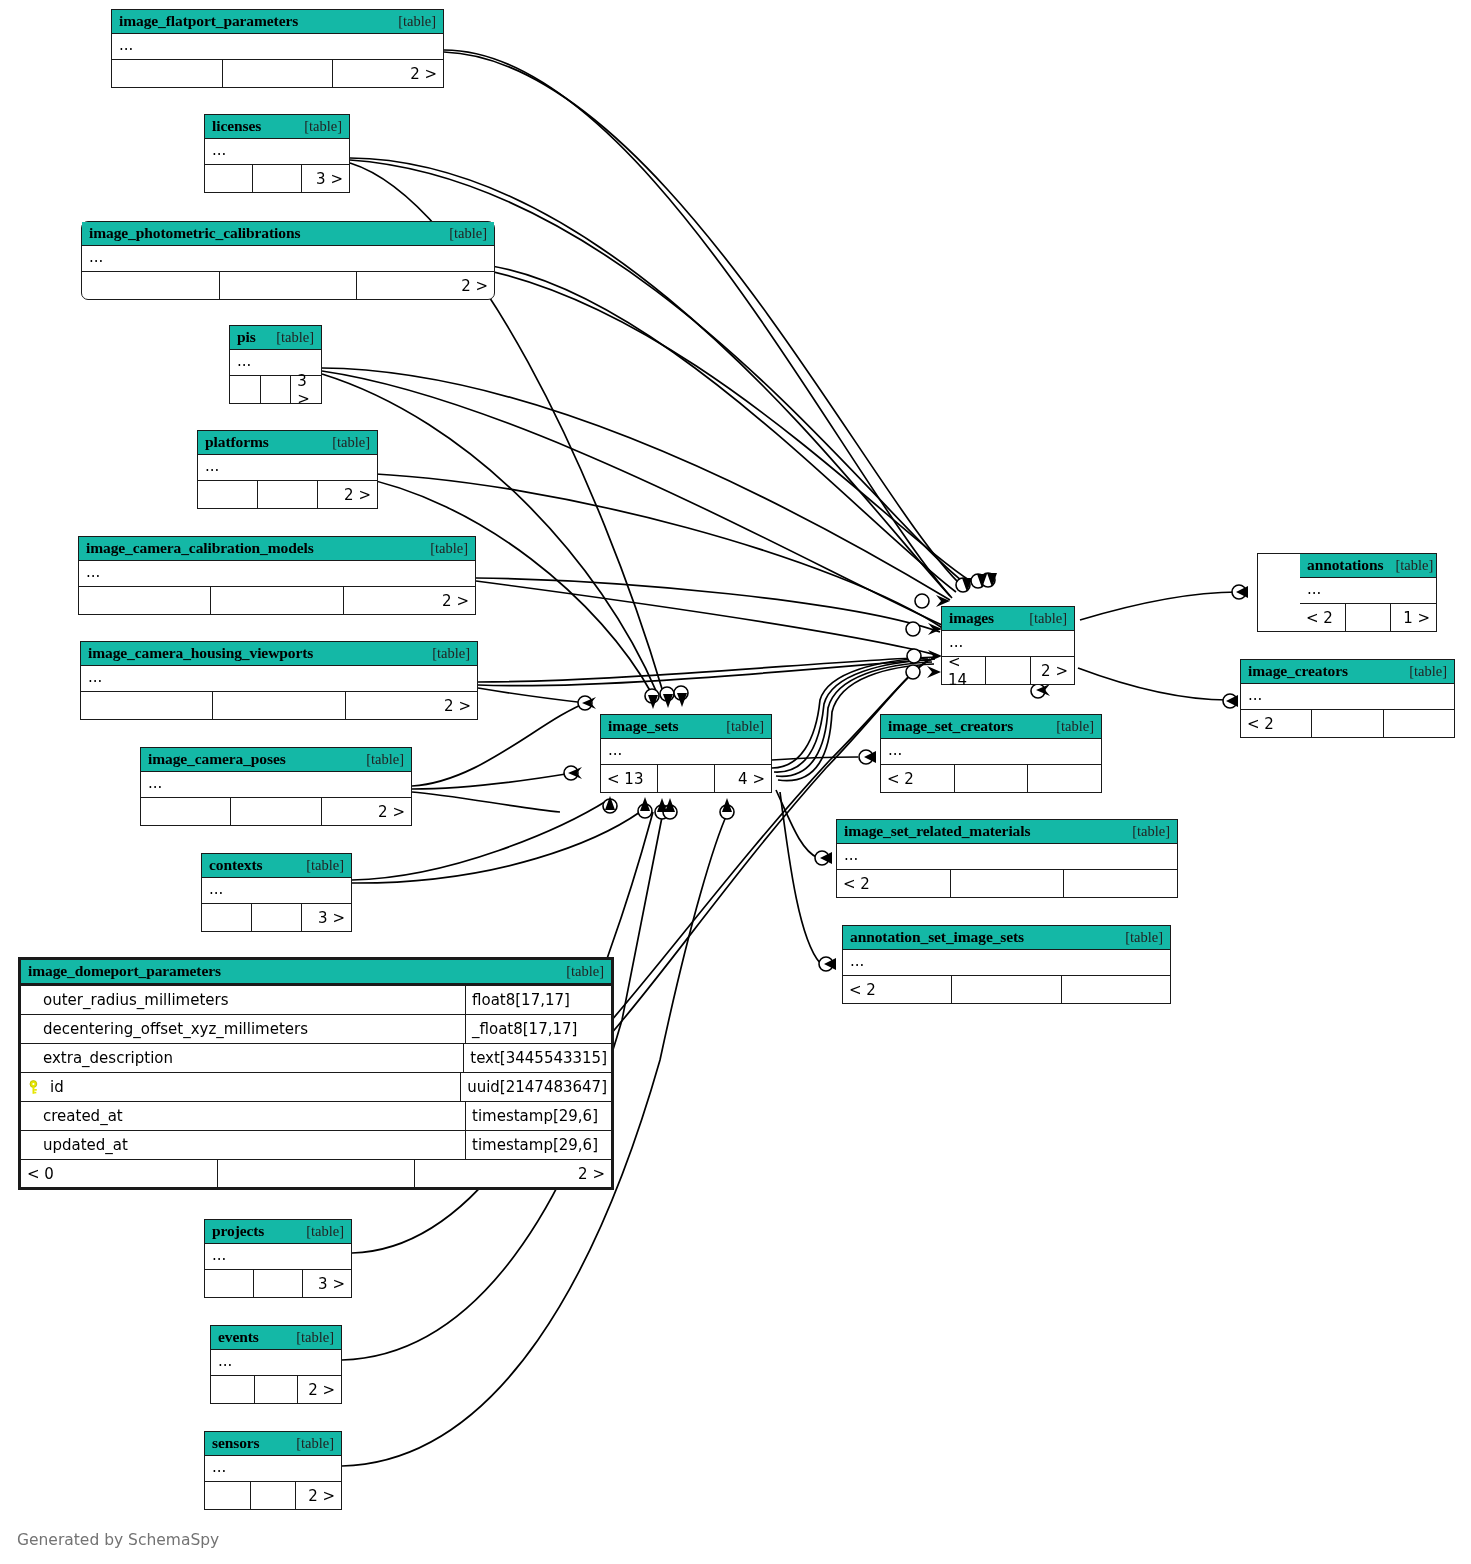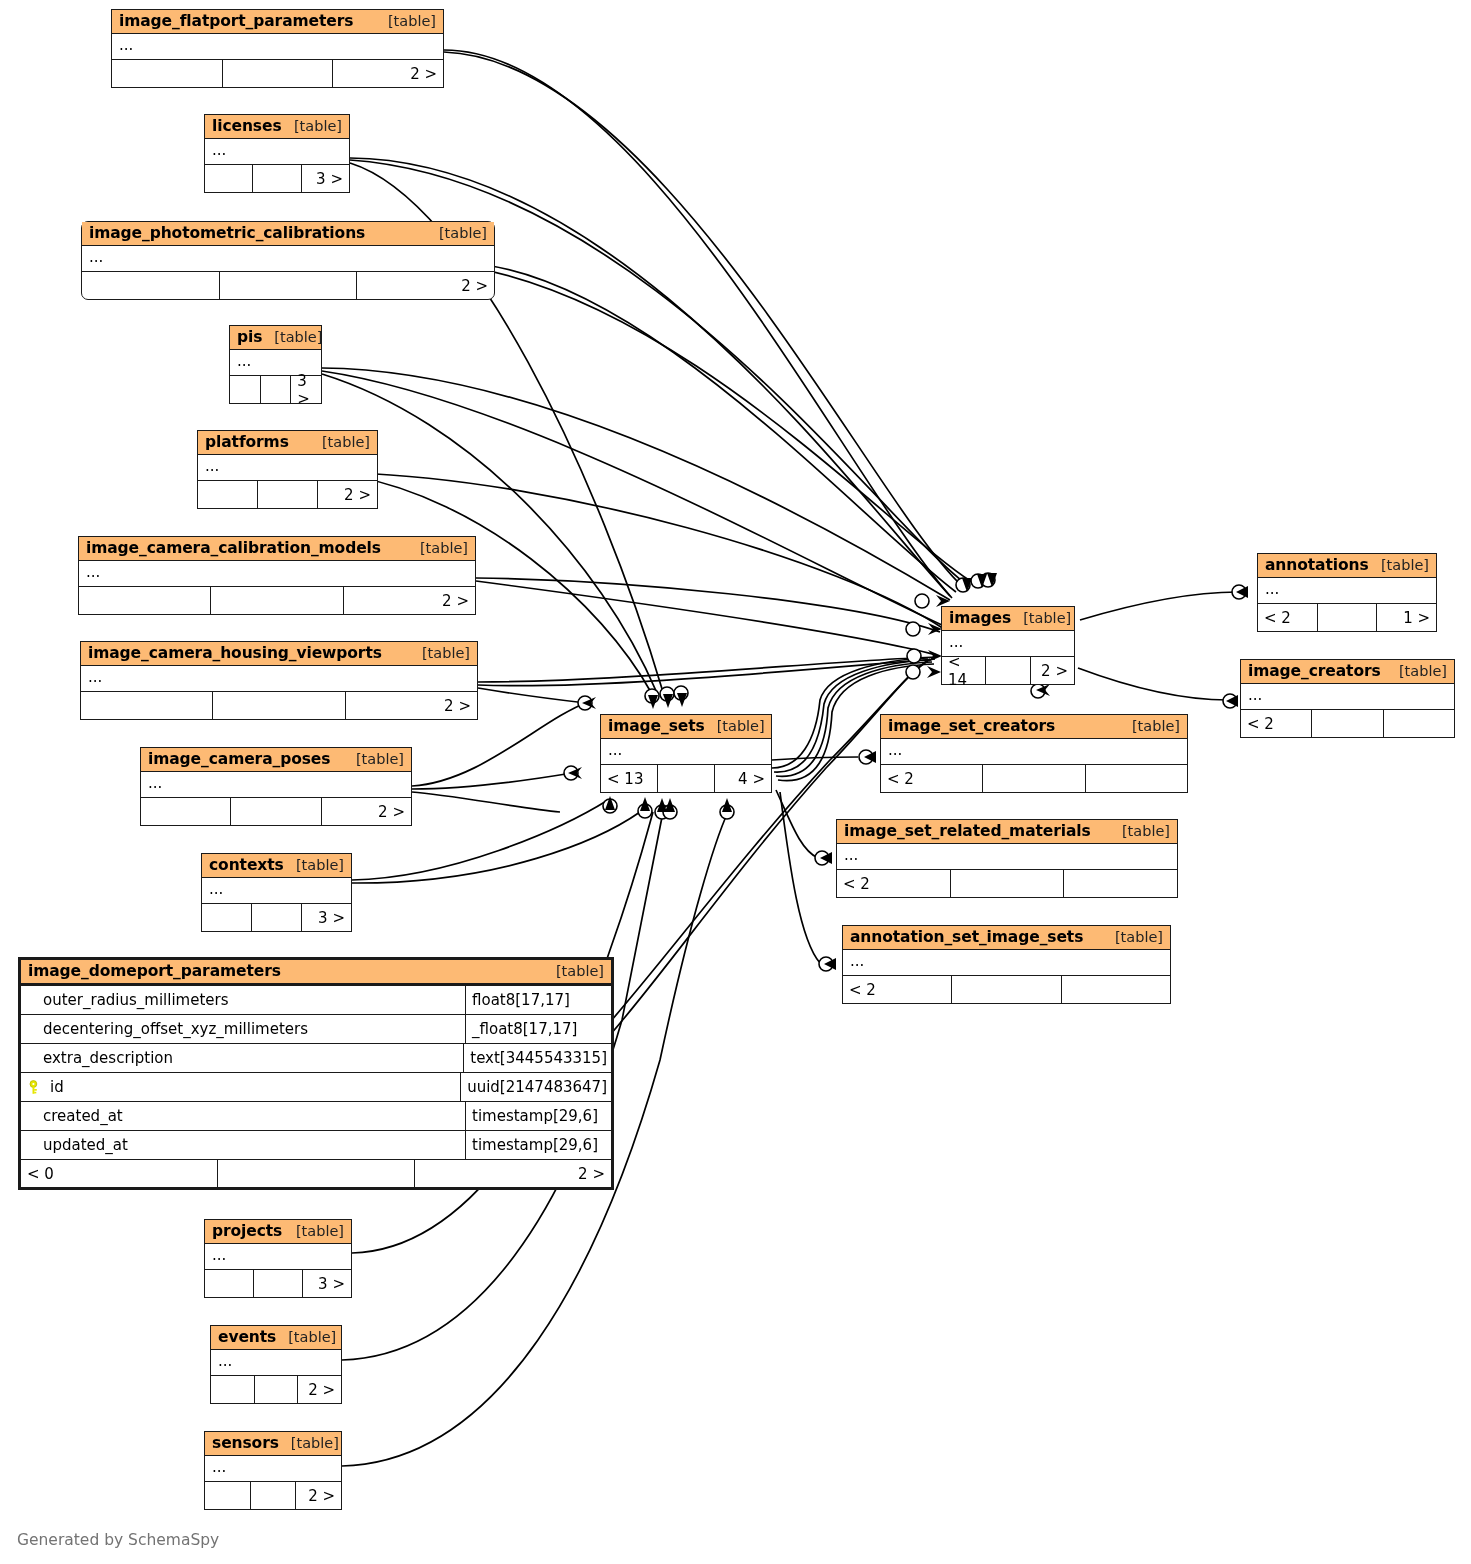--- a/index.html
+++ b/index.html
@@ -5,22 +5,22 @@
 <style>
   html,body{margin:0;padding:0;background:#ffffff;}
   body{font-family:"DejaVu Sans","Liberation Sans",sans-serif;}
   #canvas{position:relative;width:1471px;height:1564px;overflow:hidden;background:#fff;}
   #edges{position:absolute;left:0;top:0;width:1471px;height:1564px;pointer-events:none;}
 
   .tbl{position:absolute;box-sizing:border-box;background:#ffffff;border:1.6px solid #1a1a1a;}
   .tbl.thick{border-width:3px;}
   .tbl .hdr{
     display:flex;align-items:center;justify-content:space-between;
-    background:#fdba74;border-bottom:1.6px solid #1a1a1a;
-    padding:2px 7px 3px 7px;box-sizing:border-box;white-space:nowrap;
+    background:#14b8a6;border-bottom:1.6px solid #1a1a1a;
+    padding:2px 7px 3px 7px;box-sizing:border-box;white-space:nowrap;font-family:Liberation Serif, serif;
   }
   .tbl.thick .hdr{border-bottom-width:3px;}
   .tbl .hdr .nm{font-weight:bold;font-size:15.5px;color:#000;letter-spacing:-0.1px;}
   .tbl .hdr .tag{font-size:14.5px;color:#222;font-weight:normal;padding-left:12px;}
 
   .tbl .ell{
     padding:1px 7px 4px 7px;font-size:15px;color:#000;
     border-bottom:1.6px solid #1a1a1a;line-height:1.0;box-sizing:border-box;
     height:26px;display:flex;align-items:center;
   }
@@ -406,21 +406,21 @@
       <span class="tag">[table]</span>
     </div>
     <div class="ell">...</div>
     <div class="ftr">
       <span class="c left">&lt; 14</span>
       <span class="c left"></span>
       <span class="c">2 &gt;</span>
     </div>
   </div>
 
-  <div class="tbl" style="left:880px;top:714px;width:308px;">
+  <div class="tbl" style="left:880px;top:714px;width:222px;">
     <div class="hdr">
       <span class="nm">image_set_creators</span>
       <span class="tag">[table]</span>
     </div>
     <div class="ell">...</div>
     <div class="ftr">
       <span class="c left">&lt; 2</span>
       <span class="c left"></span>
       <span class="c"></span>
     </div>
@@ -445,21 +445,21 @@
       <span class="tag">[table]</span>
     </div>
     <div class="ell">...</div>
     <div class="ftr">
       <span class="c left">&lt; 2</span>
       <span class="c left"></span>
       <span class="c"></span>
     </div>
   </div>
 
-  <div class="tbl" style="left:1257px;top:553px;width:180px;">
+  <div class="tbl" style="left:1257px;top:553px;width:180px;padding-left:42px;">
     <div class="hdr">
       <span class="nm">annotations</span>
       <span class="tag">[table]</span>
     </div>
     <div class="ell">...</div>
     <div class="ftr">
       <span class="c left">&lt; 2</span>
       <span class="c left"></span>
       <span class="c">1 &gt;</span>
     </div>

